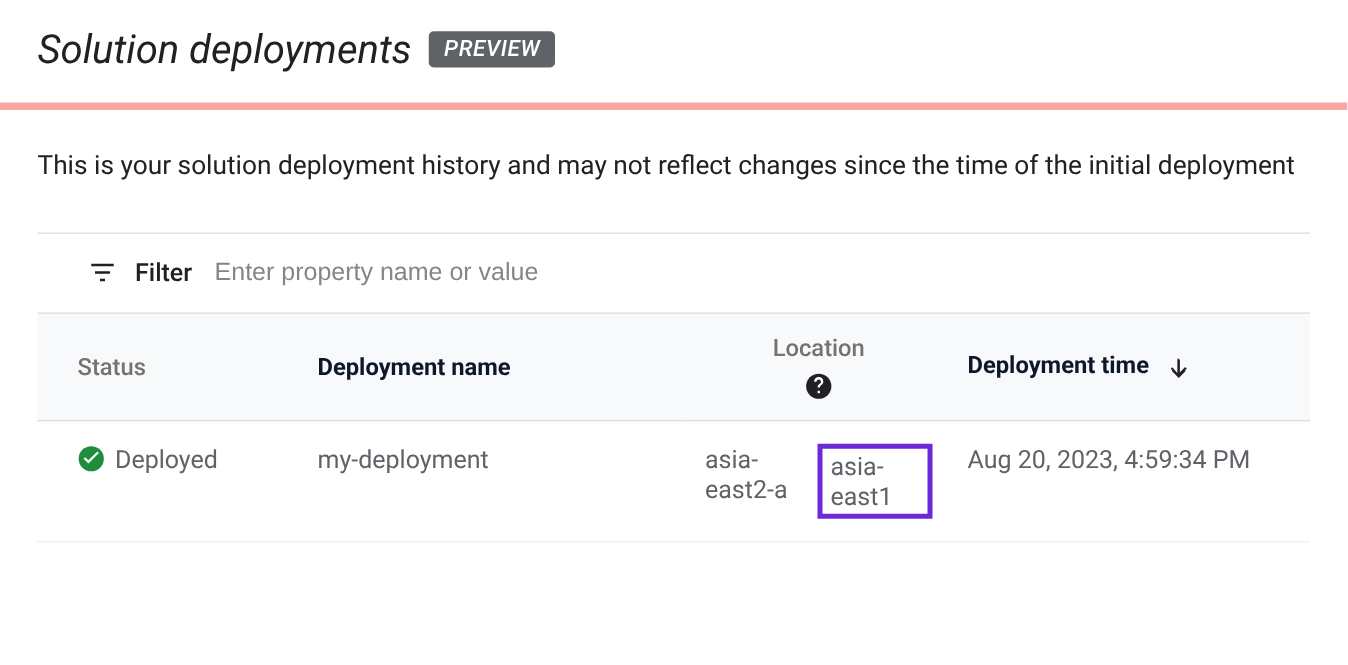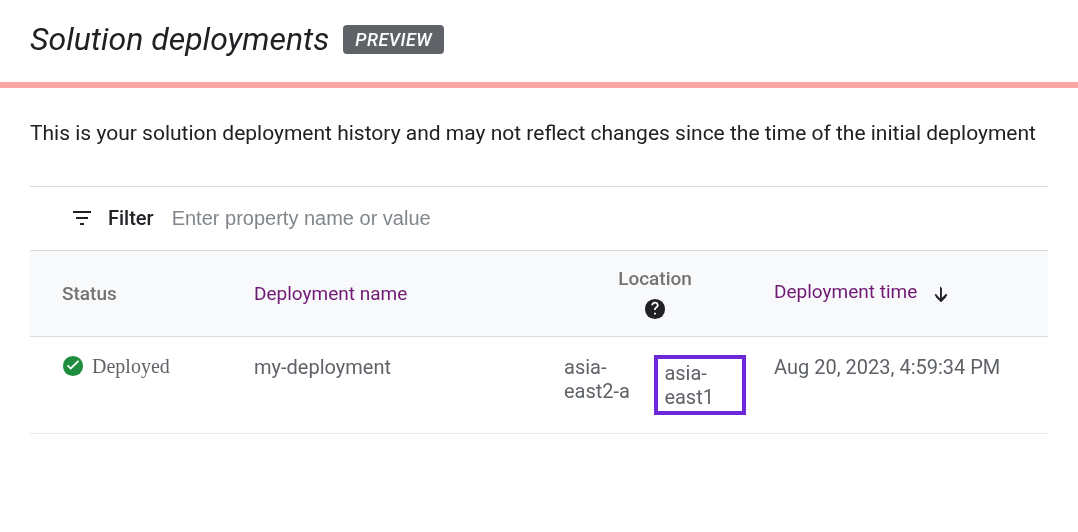--- a/index.html
+++ b/index.html
@@ -83,36 +83,35 @@
     th {
       text-align: left;
       padding: 16px 14px;
       font-size: 19px;
       font-weight: 500;
       color: #737373;
       border-top: 1px solid #dadce0;
       border-bottom: 1px solid #dadce0;
     }
     th.active-sort {
-      color: #701a75;
-      font-weight: 400;
+      color: #0f172a;
+      font-weight: 700;
     }
     th:first-child {
       padding-left: 32px;
     }
     td {
       padding: 18px 14px;
       font-size: 20px;
       color: #5f6368;
       vertical-align: top;
       border-bottom: 1px solid #e8eaed;
     }
     td:first-child {
       padding-left: 32px;
-      font-family: Liberation Serif, serif;
     }
     .status-cell {
       display: flex;
       align-items: center;
       gap: 8px;
     }
     .status-icon {
       width: 22px;
       height: 22px;
       flex-shrink: 0;

